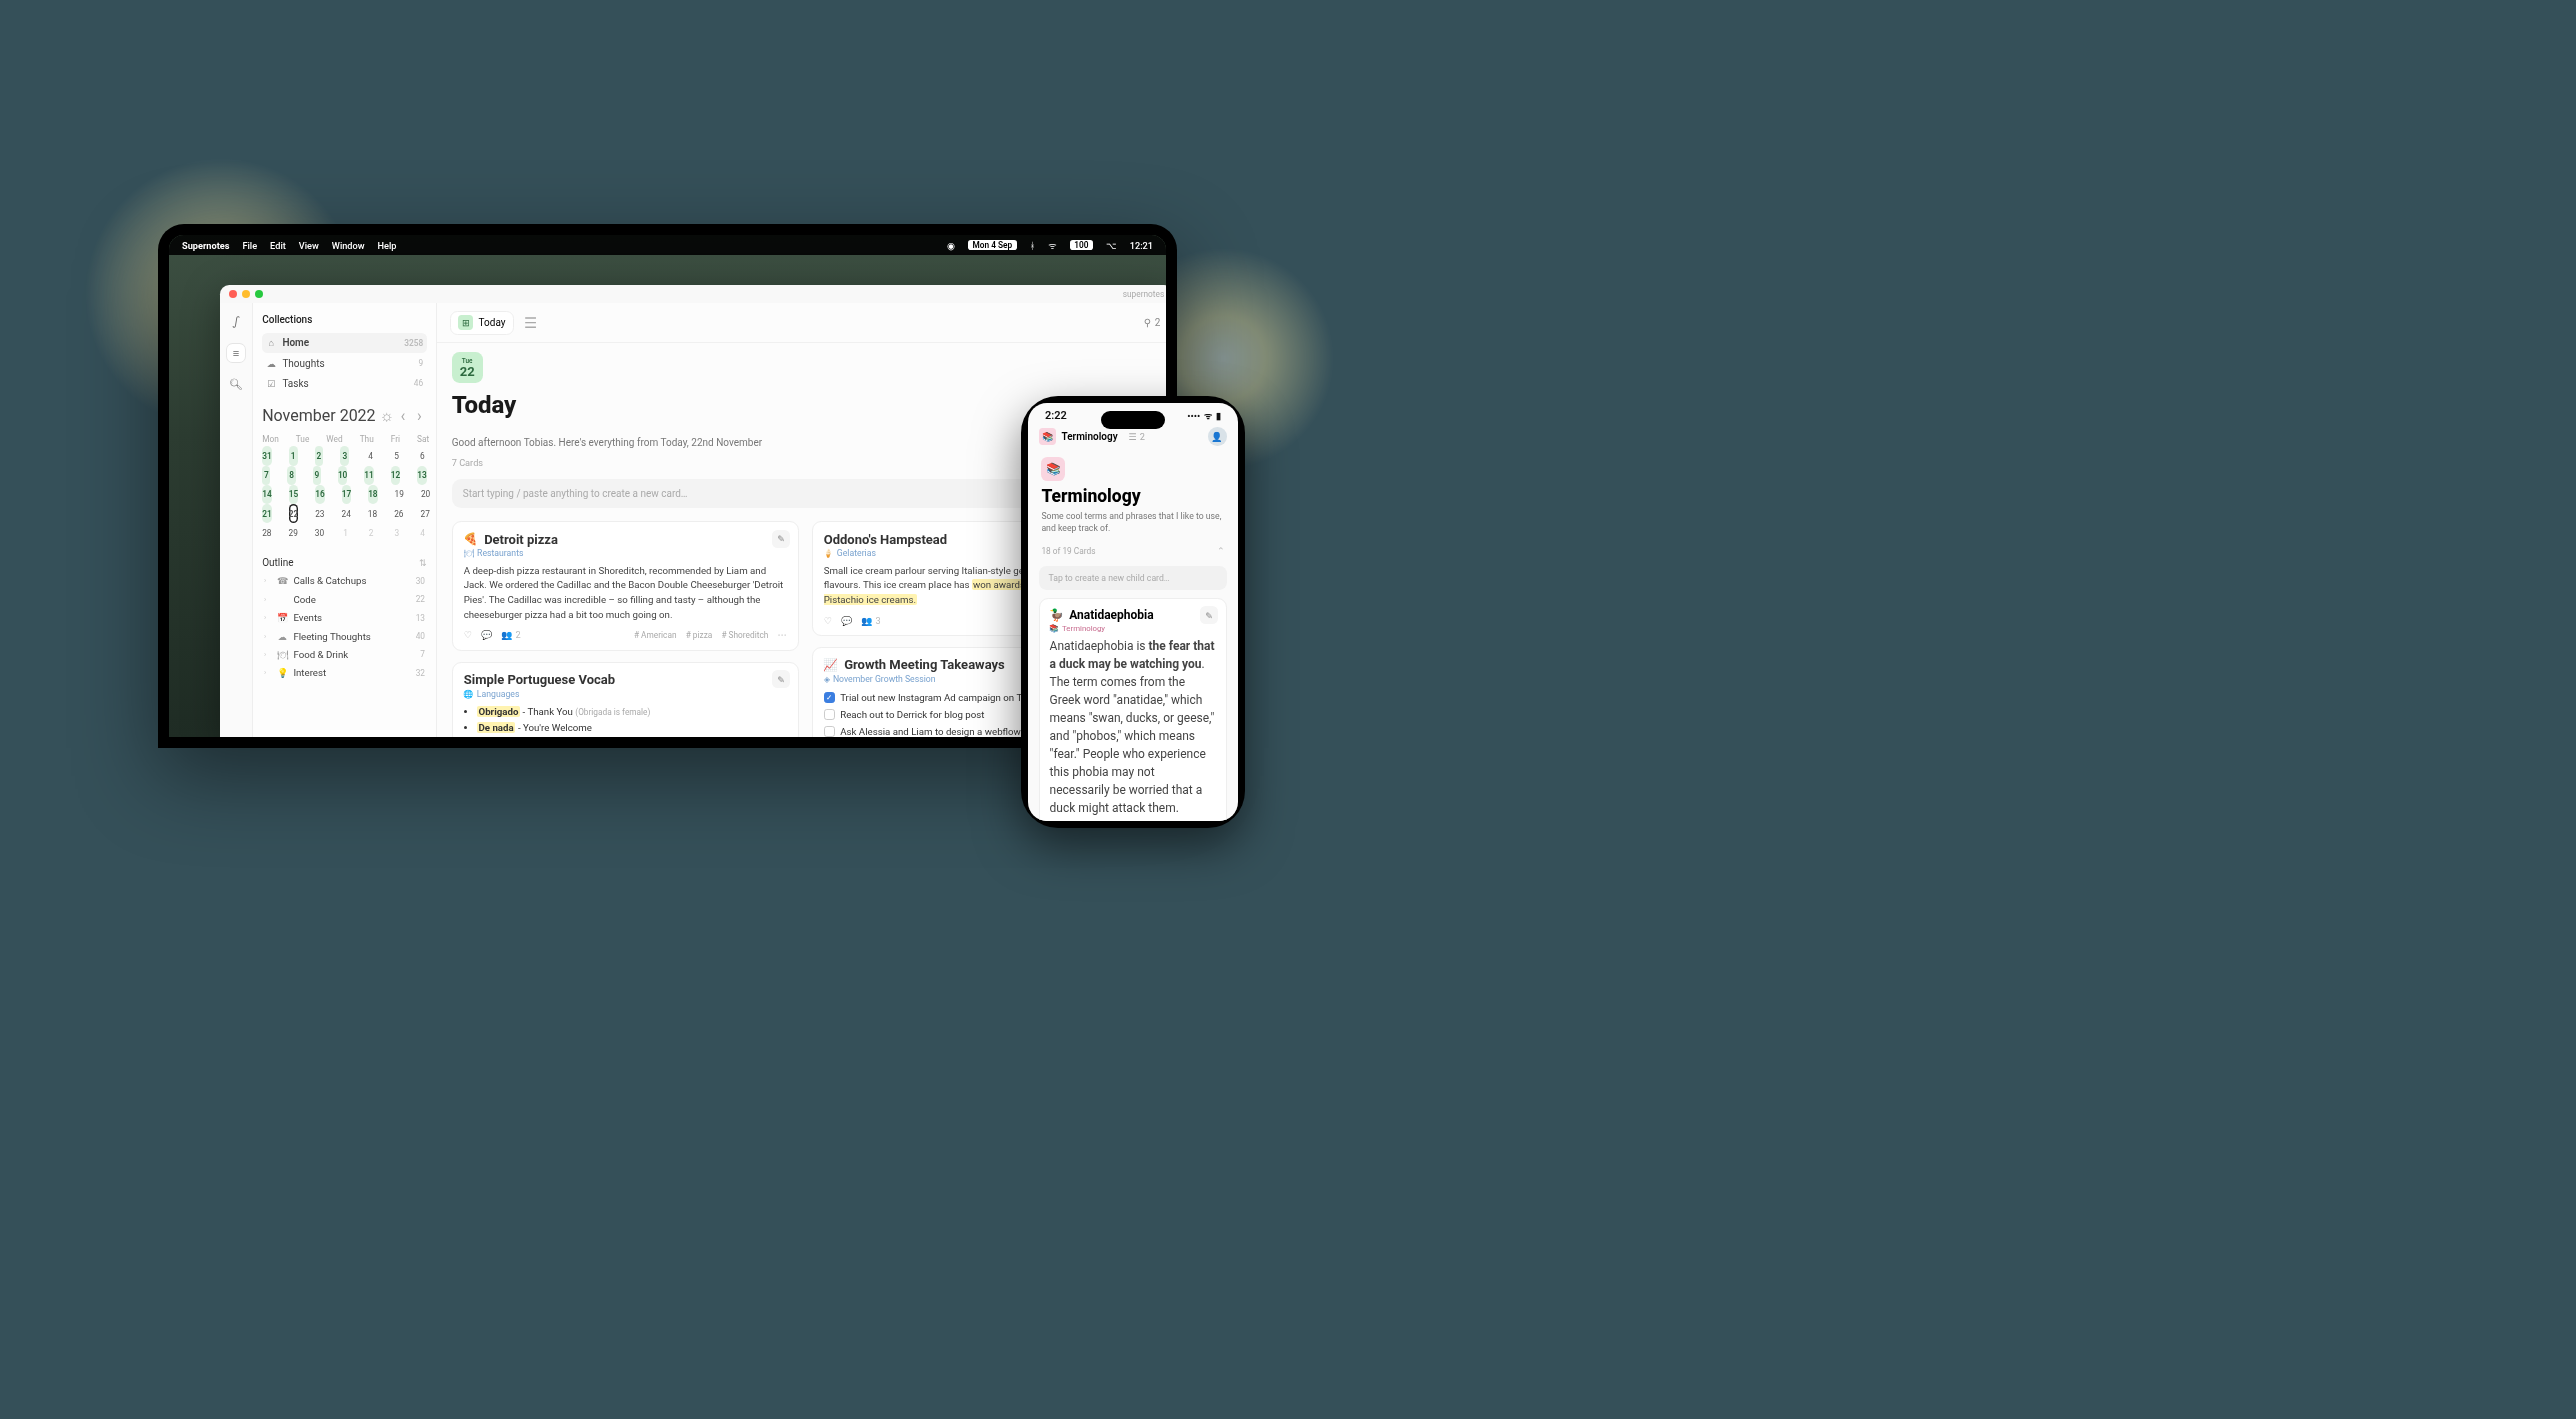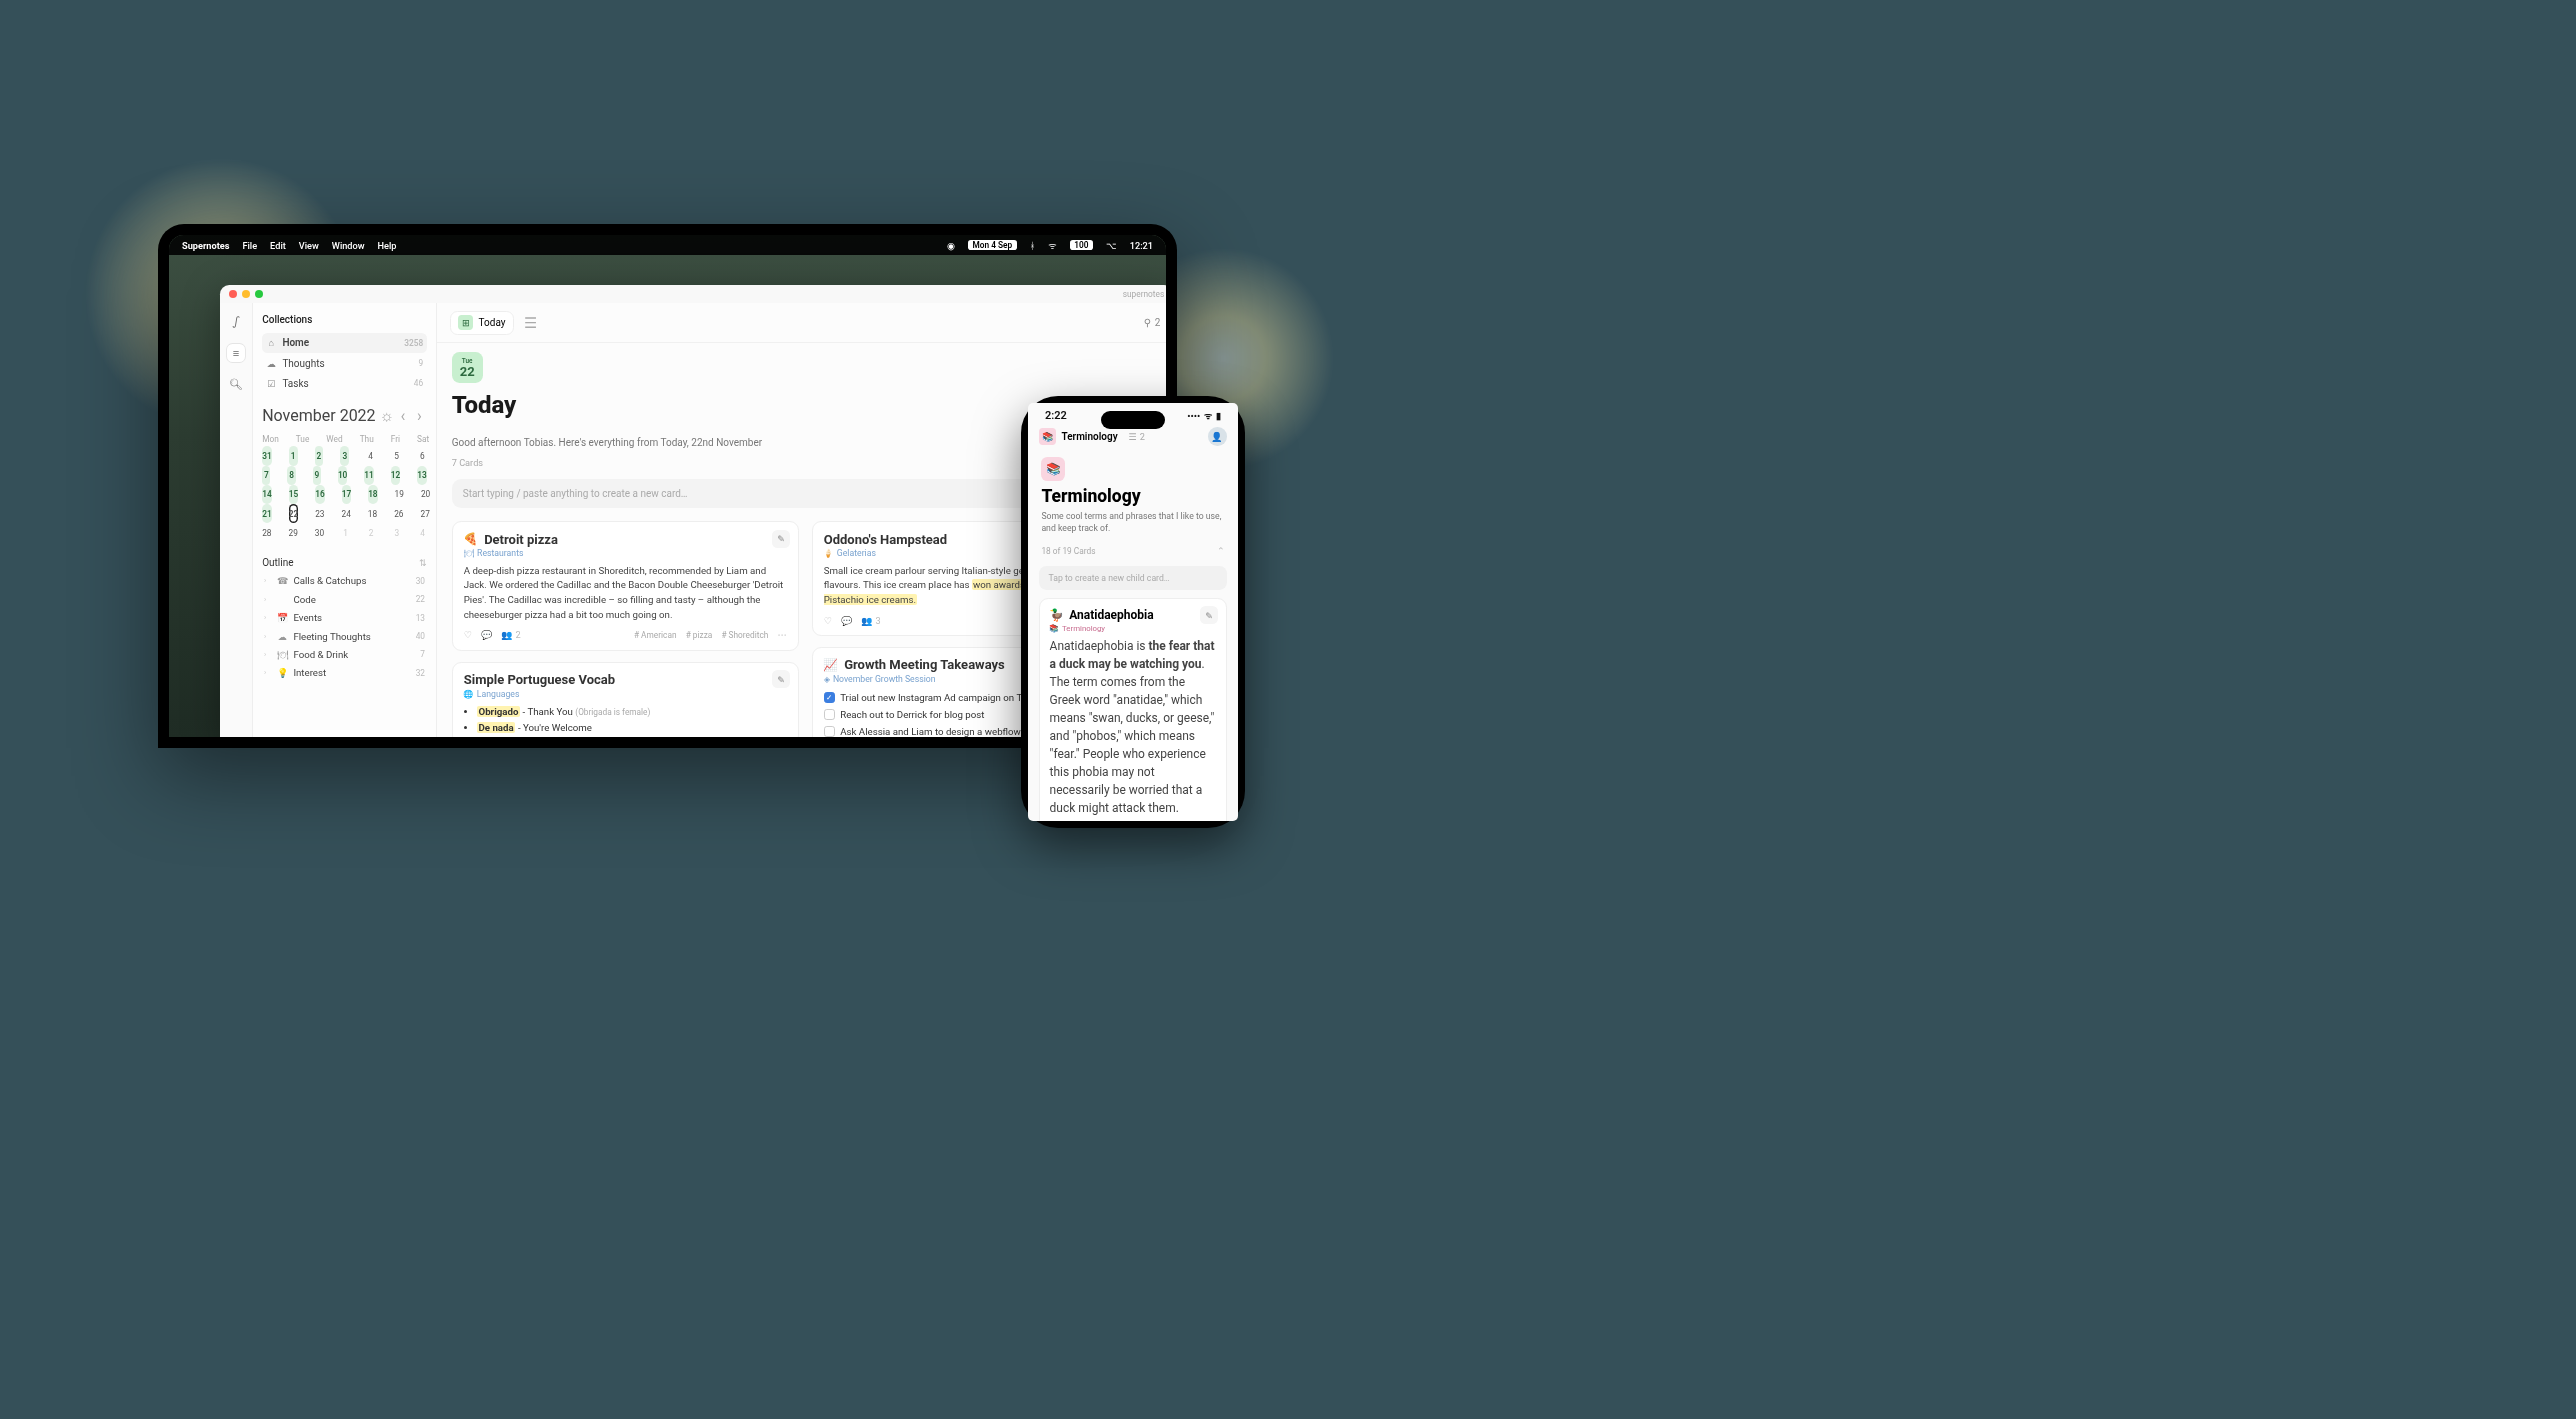--- a/index.html
+++ b/index.html
@@ -94,21 +94,21 @@
 .hl { background:#fff3b0; border-radius:1.8px; padding:0 0.9px;}
 .task-row { display:flex; align-items:center; gap:5.5px; font-size:9.7px; padding:2.8px 0;}
 .checkbox { width:11px;height:11px;border-radius:2.8px;border:0.9px solid #ccc;display:inline-flex;align-items:center;justify-content:center;flex-shrink:0;}
 .checkbox.checked{background:#3b7ee0;border-color:#3b7ee0;color:#fff;font-size:7.4px;}
 .bullet-list { margin-top:5.5px; padding-left:13px;}
 .bullet-list li{font-size:9.7px;line-height:1.6;}
 .bold-hl { font-weight:700; background:#fff3b0; border-radius:1.8px; padding:0 1.8px;}
 
 
 .phone { position:absolute; left:1021px; top:396px; width:224px; height:432px; background:#000; border-radius:37px; padding:7.4px; box-shadow:0 18.4px 46px rgba(0,0,0,.5);}
-.phone-screen { width:100%;height:100%;background:#fafafa;border-radius:5px;overflow:hidden;position:relative;display:flex;flex-direction:column;}
+.phone-screen { width:100%;height:100%;background:#fafafa;border-radius:19px;overflow:hidden;position:relative;display:flex;flex-direction:column;}
 .notch { position:absolute;top:7.4px;left:50%;transform:translateX(-50%);width:64px;height:18.4px;background:#000;border-radius:11px;z-index:5;}
 .statusbar { height:33px; display:flex; align-items:center; padding:5.5px 16.6px 0; font-size:11px; font-weight:600; color:#111;}
 .statusbar .sp{flex:1;}
 .sb-icon{font-size:9.2px;margin-left:3.7px;}
 .p-crumb { display:flex;align-items:center;padding:5.5px 11px;gap:5.5px;font-size:10px;}
 .p-ic { width:16.6px;height:16.6px;background:#f9d5e0;border-radius:3.7px;display:flex;align-items:center;justify-content:center;font-size:9.2px;}
 .p-crumb .filt{color:#aaa;font-size:9.2px;margin-left:5.5px;display:flex;align-items:center;gap:2.8px;}
 .p-avatar { margin-left:auto;width:18.4px;height:18.4px;border-radius:50%;background:#d9e2e8;display:flex;align-items:center;justify-content:center;font-size:9.2px;cursor:pointer;}
 .p-header { padding:5.5px 13px;}
 .p-ic-lg { width:24px;height:24px;background:#f9d5e0;border-radius:6.4px;display:flex;align-items:center;justify-content:center;font-size:12px;margin-bottom:5.5px;}

